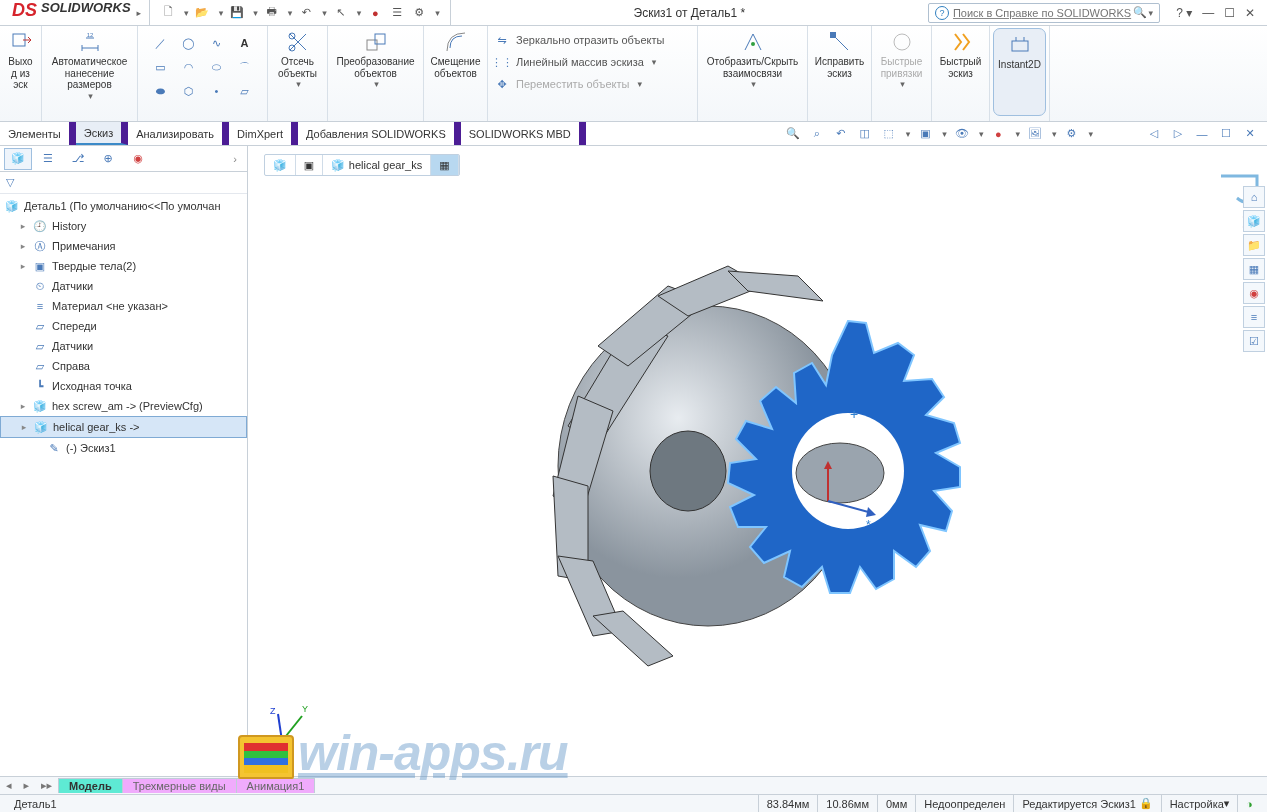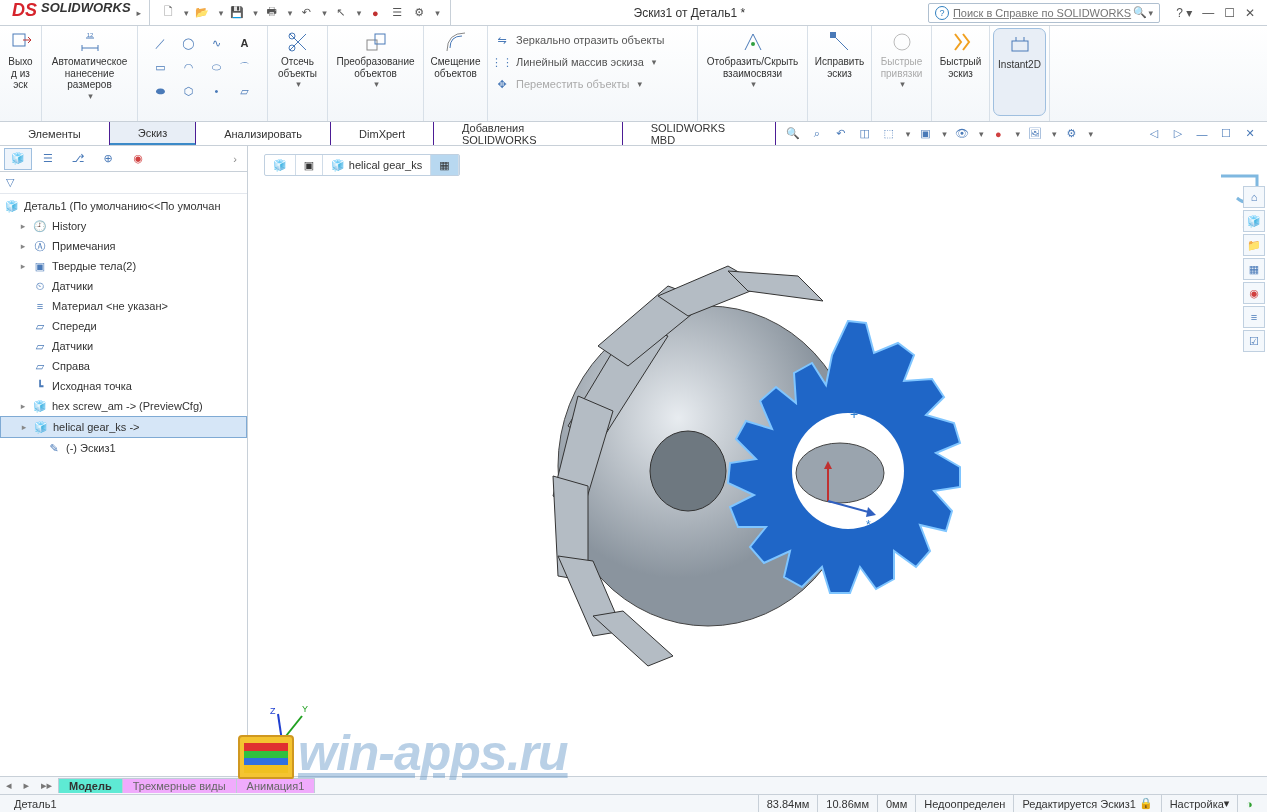--- a/index.html
+++ b/index.html
@@ -22,21 +22,21 @@
 .rg-label { font-size: 10px; text-align: center; line-height: 1.15; }
 .rg-grid { display: grid; grid-template-columns: repeat(4, 24px); grid-auto-rows: 22px; gap: 2px 4px; align-content: start; padding-top: 4px;}
 .rg-grid .cell { display: flex; align-items: center; justify-content: center; color: #4a7ab8; }
 .rg-rows { display: flex; flex-direction: column; gap: 2px; padding-top: 2px; font-size: 11px; color: #555; }
 .rg-rows .row { display: flex; align-items: center; gap: 6px; height: 20px; }
 .rg-rows .row .ic { width: 16px; height: 16px; color: #4a7ab8; display:flex; align-items:center; justify-content:center;}
 .disabled { color: #aaa; }
 .ribbon-btn { display:flex; flex-direction:column; align-items:center; justify-content:flex-start; padding:2px 4px; min-width:48px;}
 .ribbon-btn.sel { background:#e8eef6; border:1px solid #9fbfdf; }
 .command-tabs { height: 24px; background: #fff; display: flex; align-items: stretch; border-bottom: 1px solid #c8d0d8; }
-.command-tabs .tab { padding: 3px 28px; font-size: 11px; border-right: 1px solid #4c1d95; display:flex; align-items:center; color:#333;}
+.command-tabs .tab { padding: 3px 8px; font-size: 11px; border-right: 7px solid #4c1d95; display:flex; align-items:center; color:#333;}
 .command-tabs .tab.active { background: #e8eef6; border-bottom: 2px solid #3c8ac8; }
 .view-toolbar { margin-left: auto; display: flex; align-items: center; gap: 6px; padding: 0 8px; }
 .view-toolbar .ic { width: 18px; height: 18px; color: #4a7ab8; display:flex; align-items:center; justify-content:center;}
 .main { display: flex; height: calc(812px - 26px - 96px - 24px - 18px - 18px); position: relative; }
 .sidebar { width: 248px; border-right: 1px solid #c8d0d8; display: flex; flex-direction: column; background: #fff; }
 .side-tabs { height: 26px; border-bottom: 1px solid #c8d0d8; display: flex; align-items: center; gap: 2px; padding: 0 4px;}
 .side-tabs .st { width: 28px; height: 22px; border: 1px solid transparent; display:flex; align-items:center; justify-content:center; color:#4a7ab8;}
 .side-tabs .st.active { border-color:#9fbfdf; background:#eef4fb;}
 .side-tabs .arrow { margin-left:auto; color:#888; padding:0 6px; }
 .filter-row { height: 22px; display:flex; align-items:center; padding:0 6px; border-bottom:1px solid #e4e8ee;}

